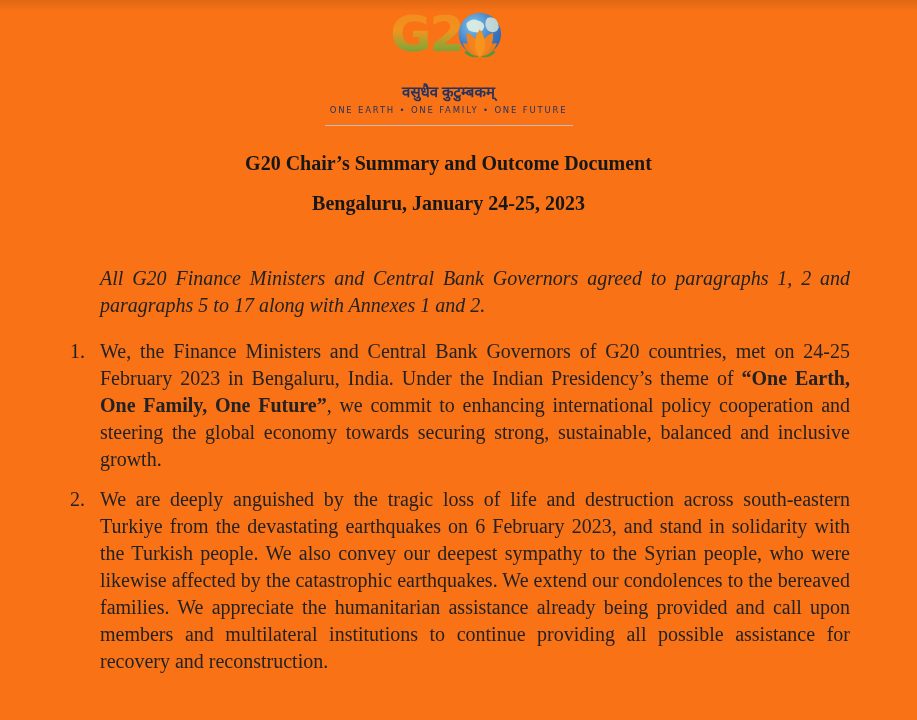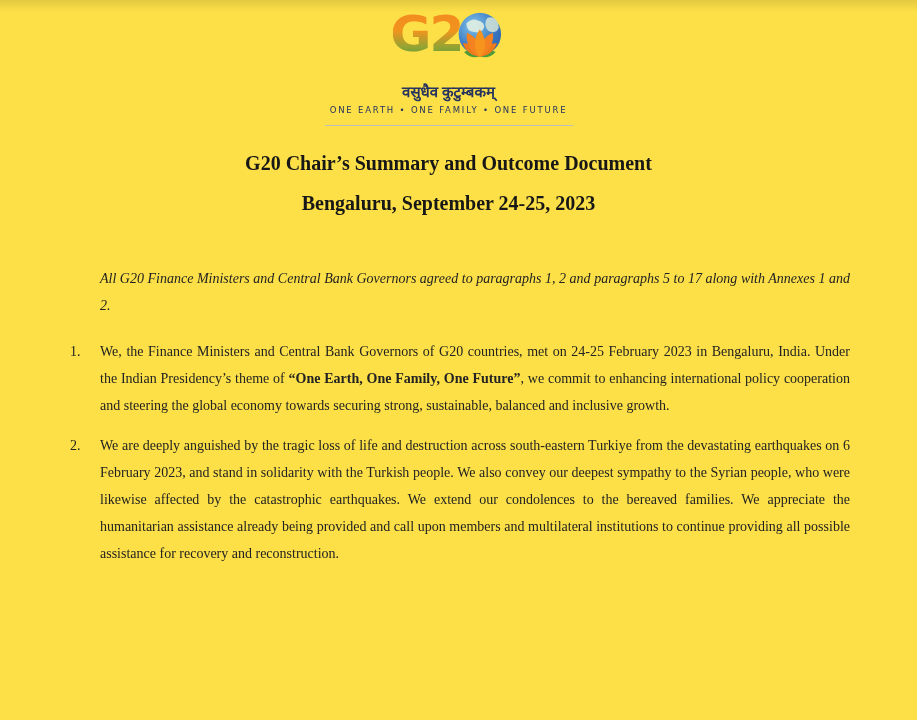--- a/index.html
+++ b/index.html
@@ -1,21 +1,21 @@
 <!DOCTYPE html>
 <html><head>
 <meta charset="utf-8">
 <style>
   * { margin: 0; padding: 0; box-sizing: border-box; }
   html, body { background: #ffffff; }
   .page {
     position: relative;
     width: 917px;
     height: 720px;
-    background: #fde047;
+    background: #f97316;
     overflow: hidden;
     font-family: "Liberation Serif", serif;
     color: #222222;
   }
   .top-shade {
     position: absolute;
     top: 0; left: 0;
     width: 100%; height: 12px;
     background: linear-gradient(to bottom, rgba(0,0,0,0.10), rgba(0,0,0,0));
     pointer-events: none;
@@ -57,21 +57,21 @@
   .titles {
     margin: 26px 90px 0 70px;
     text-align: center;
     font-weight: bold;
     font-size: 20px;
     color: #171717;
   }
   .titles .t { margin-bottom: 17px; }
   .content {
     margin: 0 67px 0 70px;
-    font-size: 14px;
+    font-size: 20px;
     line-height: 27px;
   }
   .intro {
     margin: 50px 0 0 30px;
     font-style: italic;
     text-align: justify;
   }
   .para { display: flex; }
   .para-1 { margin-top: 19px; }
   .para-2 { margin-top: 13px; }
@@ -117,21 +117,21 @@
         <path d="M0,2 C-7,-5 -7,-18 0,-27 C7,-18 7,-5 0,2 Z" fill="#F7941D"></path>
       </g>
     </svg>
     <div class="motto-sanskrit">वसुधैव कुटुम्बकम्</div>
     <div class="motto-english">ONE EARTH • ONE FAMILY • ONE FUTURE</div>
     <div class="divider"></div>
   </div>
 
   <div class="titles">
     <div class="t">G20 Chair’s Summary and Outcome Document</div>
-    <div class="t">Bengaluru, September 24-25, 2023</div>
+    <div class="t">Bengaluru, January 24-25, 2023</div>
   </div>
 
   <div class="content">
     <div class="intro">All G20 Finance Ministers and Central Bank Governors agreed to paragraphs 1, 2 and paragraphs 5 to 17 along with Annexes 1 and 2.</div>
 
     <div class="para para-1">
       <div class="num">1.</div>
       <div class="ptext"><span>We, the Finance Ministers and Central Bank Governors of G20 countries, met on 24-25 February 2023 in Bengaluru, India. Under the Indian Presidency’s theme of </span><b>“One Earth, One Family, One Future”</b><span>, we commit to enhancing international policy cooperation and steering the global economy towards securing strong, sustainable, balanced and inclusive growth.</span></div>
     </div>
 

